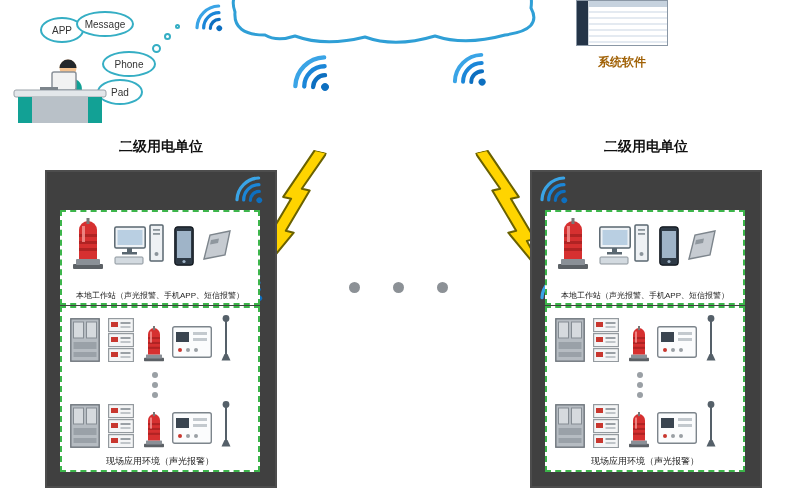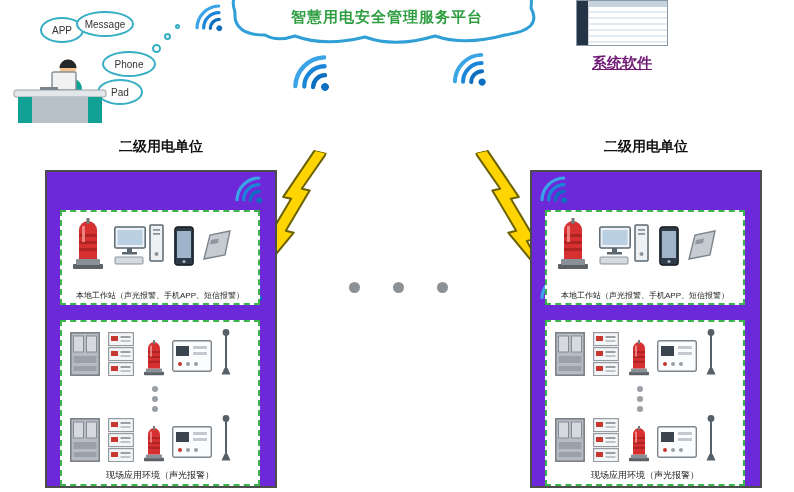--- a/index.html
+++ b/index.html
@@ -26,28 +26,28 @@
   .bolt svg { width:100%; height:100%; display:block; }
 
   
   .software-thumb { position:absolute; left:576px; top:0; width:92px; height:46px;
                     border:1px solid #8a97a5; background:#fff; display:flex; }
   .thumb-side { width:11px; background:#243447; }
   .thumb-rows { flex:1; border-left:1px solid #cfd6dd; position:relative;
                 background:repeating-linear-gradient(180deg,#ffffff 0 4px,#e4eaf1 4px 6px); }
   .thumb-rows::before { content:""; position:absolute; left:0; right:0; top:0; height:6px; background:#c6d2de; }
   .software-label { position:absolute; left:576px; top:54px; width:92px; text-align:center;
-                    font-weight:bold; font-size:15px; color:#701a75;text-decoration:underline; }
+                    font-weight:bold; font-size:12px; color:#a16207; }
 
   
   .unit-title { position:absolute; width:232px; text-align:center; font-weight:bold; font-size:14px; color:#111; }
-  .unit-box { position:absolute; width:232px; height:318px; border:2px solid #4d4d4d; background:#6d28d9; }
+  .unit-box { position:absolute; width:232px; height:318px; border:2px solid #4d4d4d; background:#404040; }
   .dashed { position:absolute; left:13px; width:200px; border:2px dashed var(--dashed-green,#3cb54a); background:#fff; }
   .ws    { top:38px;  height:95px; }
-  .field { top:148px; height:166px; }
+  .field { top:134px; height:166px; }
   .caption { position:absolute; left:0; right:0; bottom:2px; text-align:center; color:#222; white-space:nowrap; }
   .ws .caption { font-size:8px; }
   .field .caption { font-size:9px; }
   .dev { position:absolute; }
   .dev svg { width:100%; height:100%; display:block; }
   .dev-row { position:absolute; left:0; width:100%; height:50px; }
   .vdots { position:absolute; left:46%; top:60px; }
   .vdot { width:6px; height:6px; border-radius:50%; background:#9aa0a5; margin:4px auto; }
 
   
@@ -135,21 +135,20 @@
   </defs>
 </svg>
 
 <div class="stage">
 
   <svg class="cloud-svg" viewBox="0 0 320 100">
     <path d="M 40 85 Q 8 85 10 62 Q 2 40 30 36 Q 28 10 62 14 Q 80 -12 120 2
              Q 150 -18 185 0 Q 215 -14 240 6 Q 272 0 278 28 Q 310 30 306 58
              Q 318 80 280 85 Q 240 96 210 86 Q 170 98 140 87 Q 100 97 70 86 Q 52 92 40 85 Z" fill="#ffffff" stroke="#2f9fd6" stroke-width="3"></path>
   </svg>
-  <div class="cloud-title">智慧用电安全管理服务平台</div>
 
   <div class="bubble" style="left:40px;top:17px;width:44px;height:26px">
       <span>APP</span>
     </div>
   <div class="bubble" style="left:76px;top:11px;width:58px;height:26px">
       <span>Message</span>
     </div>
   <div class="bubble" style="left:102px;top:51px;width:54px;height:26px">
       <span>Phone</span>
     </div>

